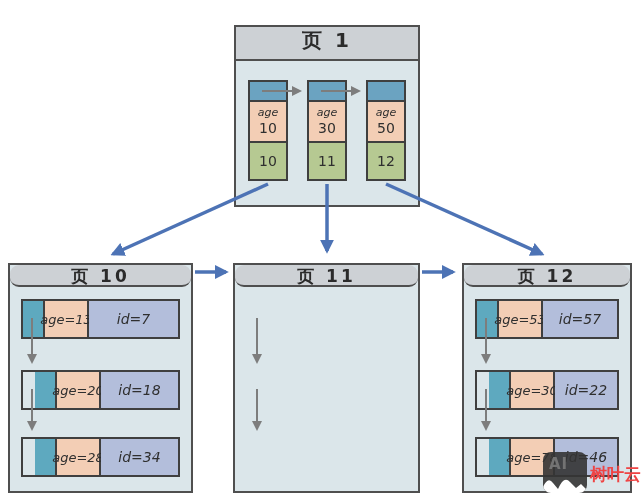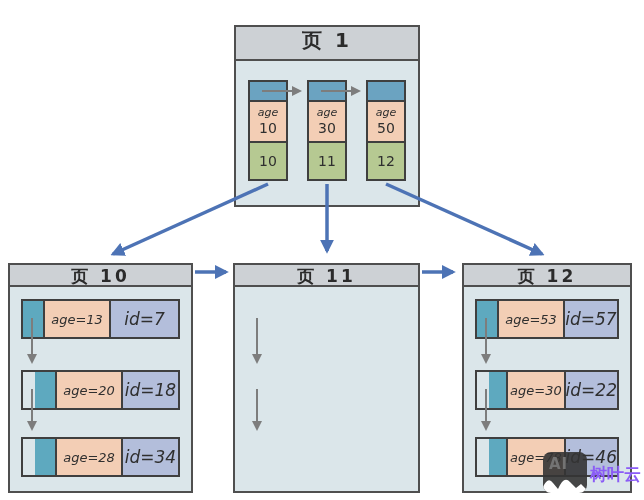--- a/index.html
+++ b/index.html
@@ -26,51 +26,51 @@
   .cell { border:2px solid #3f3f3f; width:100%; text-align:center; }
   .cell.ptr  { height:22px; background:#6ba3c1; }
   .cell.key  { height:43px; background:#f3ceb5; margin-top:-2px;
                display:flex; flex-direction:column; justify-content:center; line-height:1.15; }
   .cell.key .key-label { font-style:italic; font-size:11px; }
   .cell.key .key-value { font-size:14px; }
   .cell.child{ height:40px; background:#b6c992; margin-top:-2px;
                display:flex; align-items:center; justify-content:center; font-size:14px; }
   
   .leaf { top:263px; width:185px; height:230px; }
-  .leaf .page-header { height:22px; font-size:17px; }
+  .leaf .page-header { height:22px; font-size:17px;border-radius:9px; }
   .leaf .page-body { padding:12px 11px 0 11px; }
   .leaf-row {
     display:flex; height:40px; border:2px solid #3f3f3f; width:100%;
   }
   .leaf-row + .leaf-row { margin-top:29px;padding-left:12px; }
   .leaf-row .rcell { height:100%; }
   .rcell.ptr { width:22px; background:#5ea9bf; border-right:2px solid #3f3f3f; }
-  .rcell.age { width:66px; background:#f3ceb5; border-right:2px solid #3f3f3f;
+  .rcell.age { width:44px; background:#f3ceb5; border-right:2px solid #3f3f3f;
                display:flex; align-items:center; justify-content:center;
                font-style:italic; font-size:13px; }
   .rcell.id  { flex:1; background:#b3bedb;
                display:flex; align-items:center; justify-content:center;
-               font-style:italic; font-size:17px; }
+               font-style:italic; font-size:14px; }
   #leaf-0 { left:8px; }
   #leaf-1 { left:233px; width:187px; }
   #leaf-2 { left:462px; width:170px; }
   #leaf-0 .leaf-row:nth-child(2), #leaf-1 .leaf-row:nth-child(2), #leaf-2 .leaf-row:nth-child(2) { margin-top:31px; }
   #leaf-0 .leaf-row:nth-child(3), #leaf-1 .leaf-row:nth-child(3), #leaf-2 .leaf-row:nth-child(3) { margin-top:27px; }
   
   .arrows { position:absolute; left:0; top:0; width:644px; height:500px;
             pointer-events:none; z-index:10; }
   
   .watermark { position:absolute; z-index:20; left:543px; top:452px;
                display:flex; align-items:flex-end; }
   .wm-box { width:44px; height:41px; background:rgba(52,52,52,0.9);
             border-radius:8px; position:relative; overflow:hidden; }
   .wm-ai { position:absolute; left:6px; top:3px; color:#737373;
            font-weight:bold; font-size:15px; letter-spacing:1px; }
   .wm-mountain { position:absolute; left:0; bottom:0; width:44px; height:20px; }
-  .wm-brand { font-weight:bold; font-size:17px; color:#8b5cf6;
+  .wm-brand { font-weight:bold; font-size:17px; color:#ef4444;
               margin-left:3px; margin-bottom:7px; white-space:nowrap; }
 </style>
 </head>
 <body>
 
 <div class="canvas">
 
   <div class="page-box root">
     <div class="page-header">
       <span>页 1</span>

